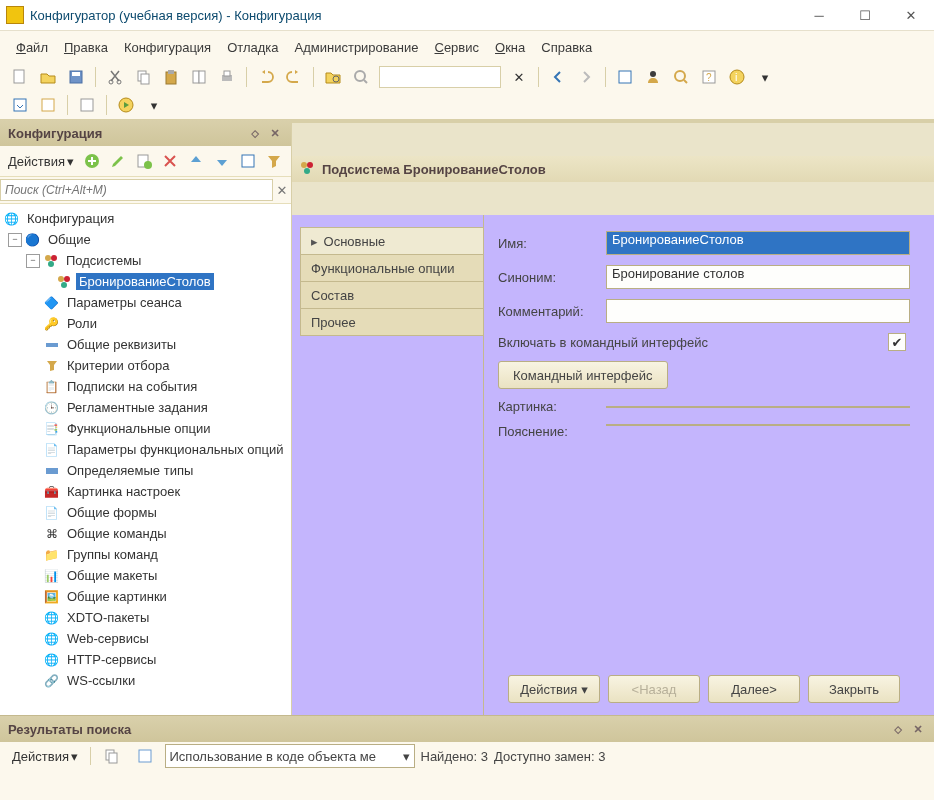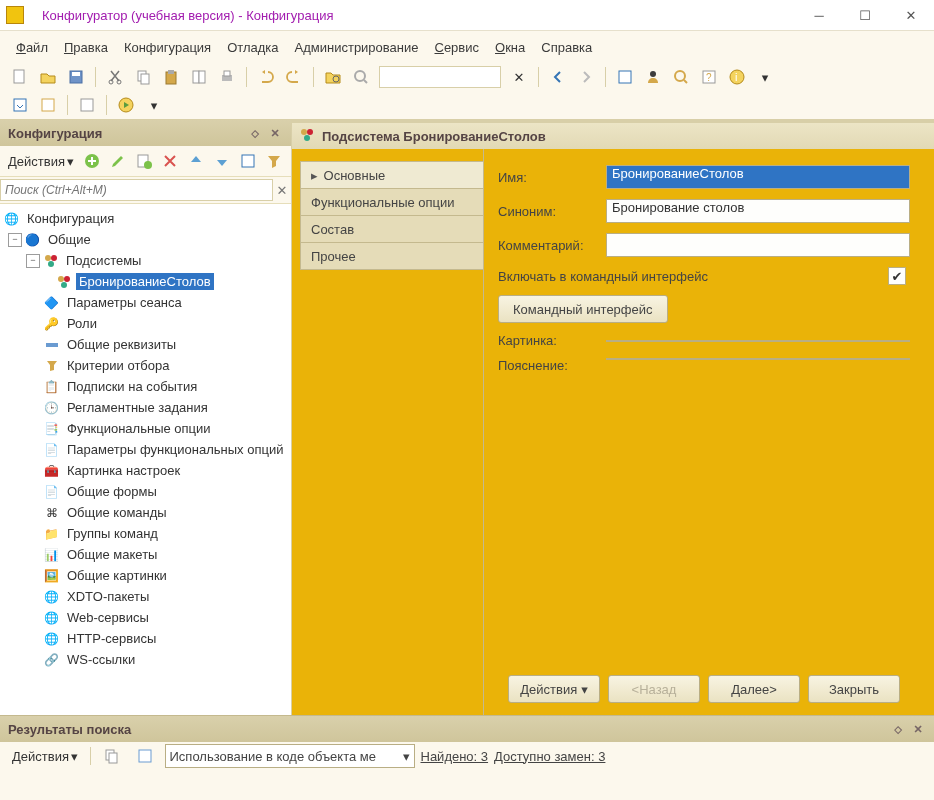--- a/index.html
+++ b/index.html
@@ -18,21 +18,21 @@
   align-items: center;
   padding-left: 6px;
   border-bottom: 1px solid #e6e0cc;
 }
 .title-bar .app-icon {
   width: 16px; height: 16px;
   background: #f1c40f;
   border: 1px solid #b8860b;
   margin-right: 6px;
 }
-.title-bar .title-text { flex: 1; color: #a21caf; margin-left: 12px; }
+.title-bar .title-text { flex: 1; color: #0c4a6e; }
 .wbtn { width: 46px; height: 30px; display: flex; align-items: center; justify-content: center; color:#555;}
 .menu-bar {
   height: 24px; display: flex; align-items: center; gap: 16px;
   padding: 4px 16px; background: #fcf8ed;
 }
 .menu-bar span { color: #3b3b3b; }
 .menu-bar span u { text-decoration: underline; }
 .toolbar-row { display: flex; align-items: center; gap: 4px; padding: 2px 8px; background:#fcf8ed;}
 .toolbar-row .tbtn { width: 24px; height: 24px; display: flex; align-items:center; justify-content:center; border-radius:2px;}
 .toolbar-row .sep { width:1px; height:20px; background:#d8cfa8; margin:0 3px;}
@@ -52,25 +52,25 @@
 .search-row{display:flex;align-items:center;height:26px;border-bottom:1px solid #e6deba;}
 .search-row input{flex:1;border:1px solid #d8cfa8;height:20px;padding:0 4px;font-size:12px;color:#9a9a9a;font-style:italic;}
 .search-row .close{width:18px;text-align:center;color:#777;}
 .tree { flex: 1; overflow:auto; background:#fff; padding:4px 0;}
 .tree-node {display:flex;align-items:center;height:21px;white-space:nowrap;}
 .tree-node .indent{display:inline-block;}
 .tree-node .twisty{width:12px;height:12px;display:inline-flex;align-items:center;justify-content:center;border:1px solid #9c9c9c;font-size:9px;line-height:9px;margin-right:3px;background:#fff;color:#555;}
 .tree-node .nicon{width:16px;height:16px;margin-right:4px;display:inline-flex;align-items:center;justify-content:center;font-size:12px;}
 .tree-node .nlabel{padding:1px 3px;}
 .tree-node.selected .nlabel{background:#2f74c4;color:#fff;}
-.right-panel{flex:1;display:flex;flex-direction:column;background:#eae4ca;}
+.right-panel{flex:1;display:flex;flex-direction:column;background:#eae4ca;gap:33px;}
 .rp-gap{height:3px;background:#d8cfa8;}
 .rp-header{height:22px;background:linear-gradient(to bottom,#ece5c6,#e2d9b4);display:flex;align-items:center;padding:2px 8px;gap:6px;font-weight:bold;color:#544;}
 .rp-header .subicon{width:16px;height:16px;display:inline-flex;}
-.rp-body{flex:1;display:flex;background:#eab308;}
+.rp-body{flex:1;display:flex;background:#c4b5fd;}
 .rp-tabs{width:183px;padding:12px 0 0 8px;}
 .rp-tab{height:26px;border:1px solid #c4b98e;border-right:none;display:flex;align-items:center;padding:0 10px;margin-bottom:-1px;background:#e5dcb8;color:#444;}
 .rp-tab.active{background:#efead2;font-weight:normal;}
 .rp-tab.active::before{content:"▸";margin-right:6px;color:#555;}
 .rp-form{flex:1;padding:16px 24px 8px 14px;border-left:1px solid #c4b98e;display:flex;flex-direction:column;}
 .form-row{display:flex;align-items:center;margin-bottom:10px;}
 .form-row label{width:108px;color:#444;}
 .form-row .finput{flex:1;height:22px;border:1px solid #b9ae84;background:#fefefc;padding:0 5px;font-size:13px;}
 .form-row .finput.sel{background:#2f74c4;color:#fff;}
 .form-row .chk{width:16px;height:16px;display:inline-flex;align-items:center;justify-content:center;border:1px solid #b9ae84;background:#fefefc;margin-right:4px;}
@@ -83,21 +83,21 @@
 .wizard-bar .wbtn2.disabled{color:#b7b09a;}
 .wizard-bar .wbtn2.left{margin-right:auto;}
 .bottom-panel{border-top:1px solid #c4b98e;}
 .bottom-header{height:22px;background:linear-gradient(to bottom,#d9d0ab,#cfc59b);display:flex;align-items:center;padding:2px 8px;color:#544;font-weight:bold;}
 .bottom-header .hdr-spacer{flex:1;}
 .bottom-header .hdr-btn{width:16px;height:16px;display:flex;align-items:center;justify-content:center;color:#766;margin-left:4px;font-size:11px;}
 .bottom-bar{height:28px;display:flex;align-items:center;gap:6px;padding:0 6px;background:#fcf8ed;}
 .bottom-bar .act-btn{height:22px;padding:0 6px;display:flex;align-items:center;gap:2px;}
 .bottom-bar .combo{flex:0 0 240px;height:22px;border:1px solid #b9ae84;background:#fff;display:flex;align-items:center;padding:0 4px;color:#444;overflow:hidden;}
 .bottom-bar .combo .cdd{margin-left:auto;}
-.status-text{color:#444;text-decoration:underline;}
+.status-text{color:#444;}
 svg{display:block;}
 </style>
 </head>
 <body>
 
 <div class="title-bar">
   <div class="app-icon"></div>
   <div class="title-text">Конфигуратор (учебная версия) - Конфигурация</div>
   <div class="wbtn">─</div>
   <div class="wbtn">☐</div>
@@ -400,20 +400,29 @@
         </div>
       <div class="tree-node">
           <span class="indent" style="width:44px"></span>
           <span class="nicon">📑</span>
           <span class="nlabel">Функциональные опции</span>
         </div>
       <div class="tree-node">
           <span class="indent" style="width:44px"></span>
           <span class="nicon">📄</span>
           <span class="nlabel">Параметры функциональных опций</span>
+        </div>
+      <div class="tree-node">
+          <span class="indent" style="width:44px"></span>
+          <span class="nicon">
+            <svg width="14" height="14">
+              <rect x="1" y="4" width="12" height="6" fill="#6a9bd1"></rect>
+            </svg>
+          </span>
+          <span class="nlabel">Определяемые типы</span>
         </div>
       <div class="tree-node">
           <span class="indent" style="width:44px"></span>
           <span class="nicon">🧰</span>
           <span class="nlabel">Картинка настроек</span>
         </div>
       <div class="tree-node">
           <span class="indent" style="width:44px"></span>
           <span class="nicon">📄</span>
           <span class="nlabel">Общие формы</span>

